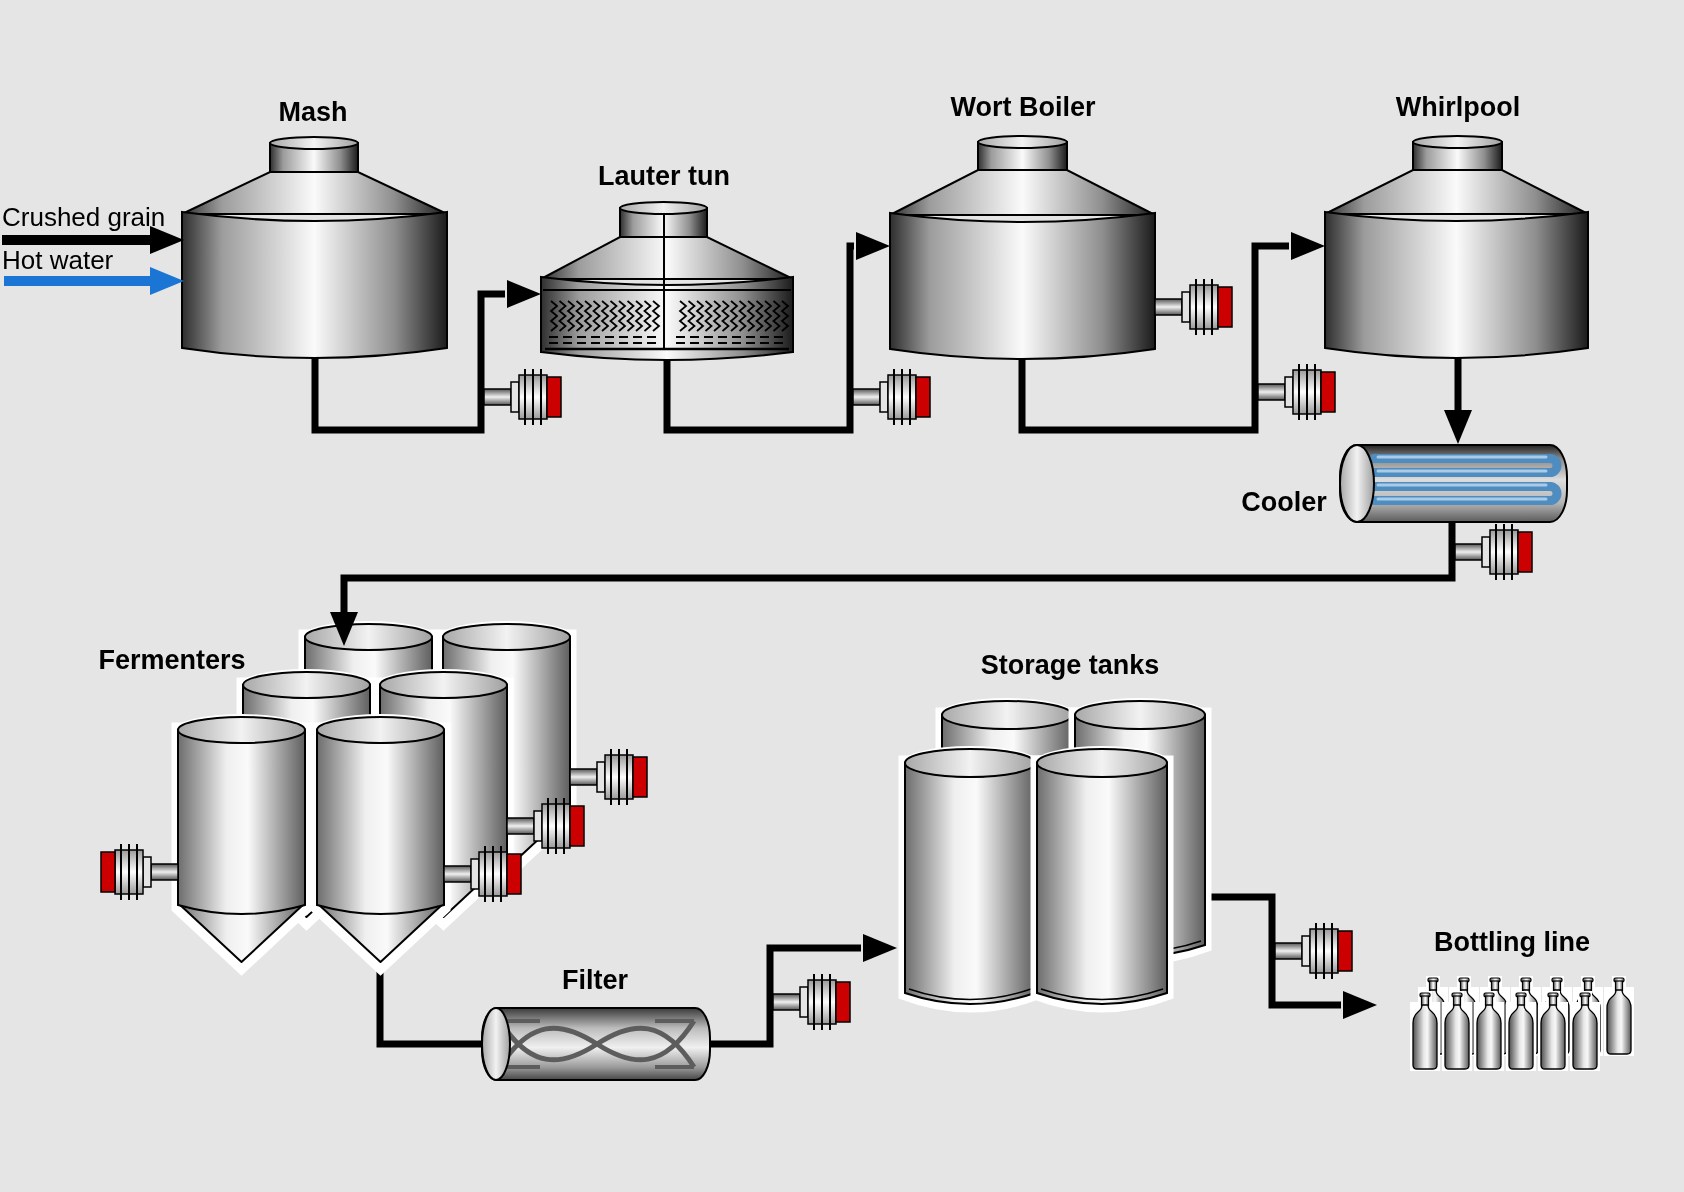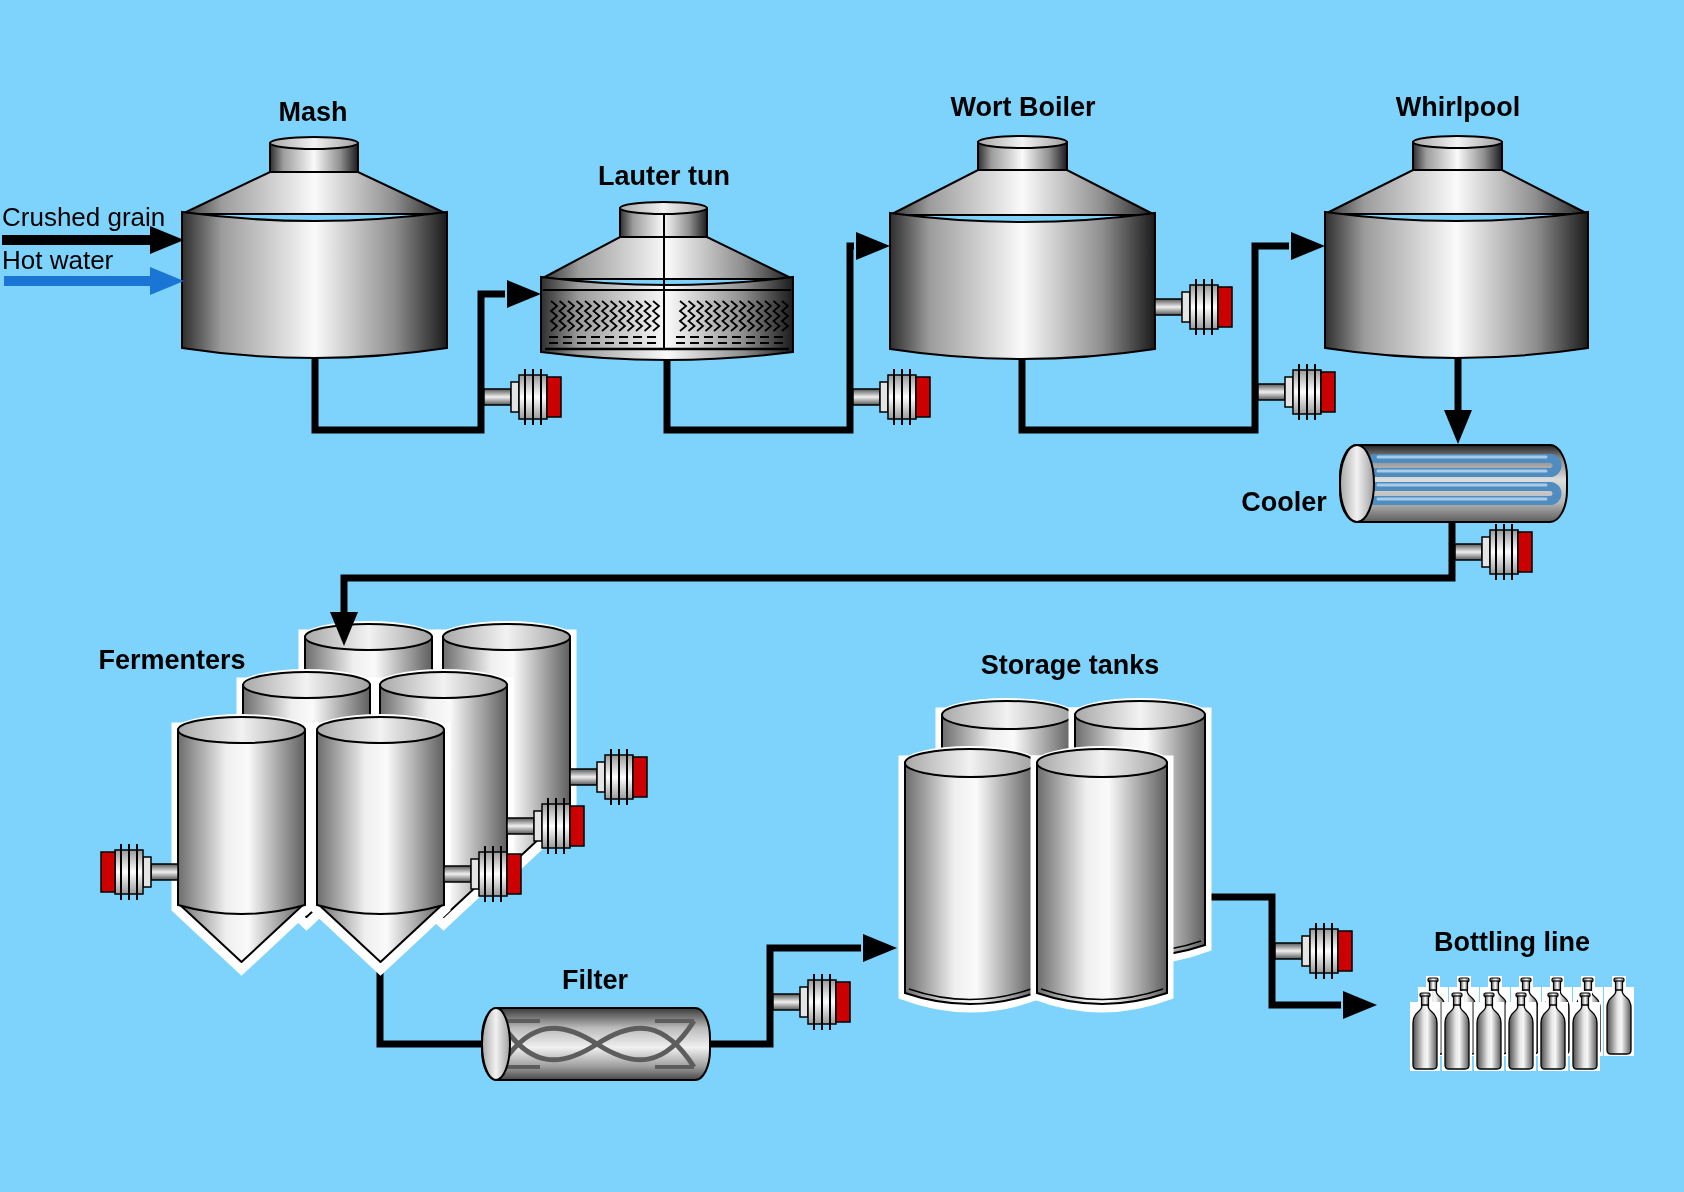--- a/index.html
+++ b/index.html
@@ -1,16 +1,16 @@
 <!DOCTYPE html>
 <html><head>
 <meta charset="utf-8">
 <style>
   html,body{margin:0;padding:0;background:#ffffff;}
-  .stage{position:relative;width:1684px;height:1192px;background:#7dd3fc;overflow:hidden;
+  .stage{position:relative;width:1684px;height:1192px;background:#e5e5e5;overflow:hidden;
          font-family:"Liberation Sans", sans-serif;}
   svg{display:block;}
   text.lbl{font-family:"Liberation Sans", sans-serif;font-weight:700;font-size:27px;fill:#000;}
   text.inlbl{font-family:"Liberation Sans", sans-serif;font-weight:400;font-size:26px;fill:#000;}
 </style>
 </head>
 <body>
 
 <div class="stage">
 <svg width="1684" height="1192" viewBox="0 0 1684 1192">

